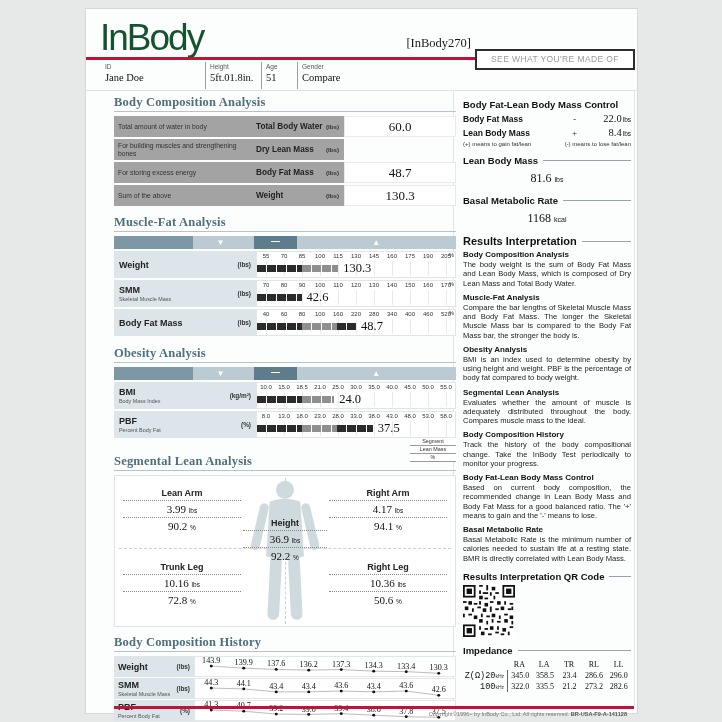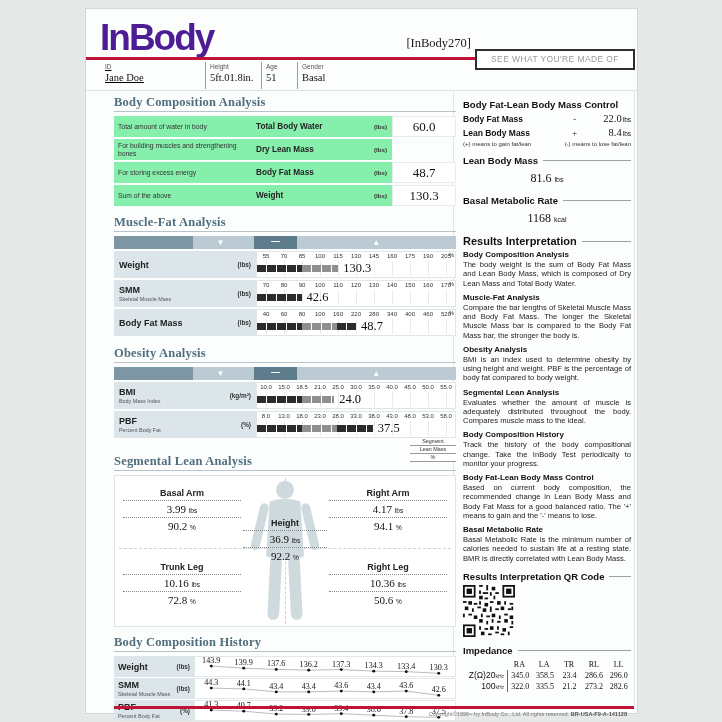--- a/index.html
+++ b/index.html
@@ -1,41 +1,41 @@
 <!DOCTYPE html>
 <html><head>
 <meta charset="utf-8">
 <style>
   html,body{margin:0;padding:0;background:#dfe1e1;}
   .canvas{position:relative;width:722px;height:722px;background:#e7e9e9;font-family:"Liberation Sans",sans-serif;overflow:hidden;}
   .page{position:absolute;left:85px;top:8px;width:553px;height:706px;background:#fcfdfd;border:1px solid #d5d8d8;box-sizing:border-box;}
   
-  .logo{position:absolute;left:14px;top:8px;font-size:37px;font-weight:bold;color:#4c1d95;letter-spacing:-2px;}
+  .logo{position:absolute;left:14px;top:8px;font-size:37px;font-weight:normal;color:#14532d;letter-spacing:-2px;}
   .model{position:absolute;top:27px;right:166px;font-family:"Liberation Serif",serif;font-size:12.5px;color:#1a1a1a;}
   .badge{position:absolute;right:2px;top:40px;width:156px;height:17px;border:2px solid #2e2e2e;color:#999;
          font-size:8.5px;letter-spacing:.4px;text-align:center;line-height:17px;background:#fff;}
   .redline{position:absolute;left:0;top:48px;width:389px;height:3px;background:#c11237;}
   .info{position:absolute;left:17px;top:53px;width:372px;height:27px;display:flex;}
   .info-cell{box-sizing:border-box;padding:1px 0 0 4px;border-left:1px solid #9aa0a2;}
-  .info-cell:first-child{border-left:none;padding-left:2px;text-decoration:underline;}
+  .info-cell:first-child{border-left:none;padding-left:2px;}
   .info-label{font-size:6.5px;color:#555;}
   .info-value{font-family:"Liberation Serif",serif;font-size:10.5px;color:#111;margin-top:2px;white-space:nowrap;}
   .w-id{width:102px}.w-h{width:56px}.w-a{width:36px}.w-g{width:34px}.w-t{width:144px}
   .hline{position:absolute;left:0;top:81px;width:553px;height:1px;background:#dde2e3;}
   .vline1{position:absolute;left:367px;top:81px;width:1px;height:616px;background:#e2e6e7;}
   .vline2{position:absolute;left:548px;top:81px;width:1px;height:616px;background:#e2e6e7;}
   
   .leftcol{position:absolute;left:28px;top:86px;width:342px;}
   .rightcol{position:absolute;left:377px;top:90px;width:168px;}
   .sec{margin-bottom:9px;position:relative;}
   .sec-title{font-family:"Liberation Serif",serif;font-weight:bold;font-size:12.5px;color:#4f6f7e;
              border-bottom:1px solid #b7c3c8;padding-bottom:1px;margin-bottom:4px;letter-spacing:.2px;}
   
   .bca-row{display:flex;height:21px;margin-bottom:2px;}
-  .bca-band{display:flex;width:278px;background:#86efac;align-items:center;}
+  .bca-band{display:flex;width:230px;background:#a3a3a3;align-items:center;}
   .bca-desc{width:138px;font-size:6.8px;color:#333;padding-left:4px;line-height:1.1;}
   .bca-label{flex:1;font-size:8.2px;font-weight:bold;color:#222;}
   .bca-unit{font-size:6.2px;font-weight:bold;color:#333;padding-right:5px;}
   .bca-value{flex:1;background:#fff;border:1px solid #e8eced;font-family:"Liberation Serif",serif;
              font-size:13px;text-align:center;line-height:20px;color:#111;}
   
   .strip{position:relative;height:13px;margin-bottom:2px;background:#bccbd3;}
   .strip-cap{position:absolute;left:0;top:0;width:23%;height:100%;background:#7d97a4;}
   .mk{position:absolute;top:2px;color:#fff;font-size:8px;line-height:9px;}
   .mk.under{left:30%;}
@@ -98,21 +98,21 @@
   .int-b{font-size:7.6px;color:#222;line-height:1.22;text-align:justify;}
   .qr-wrap{display:flex;justify-content:space-between;align-items:flex-start;}
   .qr-text{width:94px;font-size:7.6px;color:#222;line-height:1.25;}
   .imp-row{display:flex;align-items:baseline;}
   .imp-gap{width:44px;}
   .imp-label{width:44px;text-align:right;box-sizing:border-box;padding-right:3px;font-size:7.5px;color:#111;}
   .imp-vals{flex:1;display:flex;border-left:1px solid #666;}
   .imp-cols{flex:1;display:flex;}
   .imp-cell{flex:1;text-align:center;font-family:"Liberation Serif",serif;font-size:8px;color:#111;line-height:11px;}
   .imp-khz{font-size:5px;color:#333;}
-  .imp-z{font-family:Liberation Sans, sans-serif;font-size:8.5px;}
+  .imp-z{font-family:Liberation Mono, monospace;font-size:8.5px;}
   
   .foot-line{position:absolute;left:28px;top:697px;width:520px;height:3px;background:#c11237;}
   .copyright{position:absolute;right:10px;top:702px;font-size:5.6px;color:#777;}
   .copyright b{color:#555;}
 </style>
 </head>
 <body>
 
 <div class="canvas">
   <div class="page">
@@ -130,21 +130,21 @@
       <div class="info-cell w-h">
         <div class="info-label">Height</div>
         <div class="info-value">5ft.01.8in.</div>
       </div>
       <div class="info-cell w-a">
         <div class="info-label">Age</div>
         <div class="info-value">51</div>
       </div>
       <div class="info-cell w-g">
         <div class="info-label">Gender</div>
-        <div class="info-value">Basal</div>
+        <div class="info-value">Compare</div>
       </div>
     </div>
 
     <div class="hline"></div>
     <div class="vline1"></div>
     <div class="vline2"></div>
 
     <div class="leftcol">
 
       <div class="sec">
@@ -420,21 +420,21 @@
           <div class="cross-h"></div>
           <svg class="figure" viewBox="0 0 100 160">
             <circle cx="50" cy="12" r="10" fill="#cfdade"></circle>
             <path d="M33,25 Q50,19 67,25 L71,86 Q50,93 29,86 Z" fill="#cfdade"></path>
             <line x1="27" y1="32" x2="17" y2="74" stroke="#cfdade" stroke-width="10" stroke-linecap="round"></line>
             <line x1="73" y1="32" x2="83" y2="74" stroke="#cfdade" stroke-width="10" stroke-linecap="round"></line>
             <line x1="40" y1="92" x2="37" y2="150" stroke="#cfdade" stroke-width="13" stroke-linecap="round"></line>
             <line x1="60" y1="92" x2="63" y2="150" stroke="#cfdade" stroke-width="13" stroke-linecap="round"></line>
           </svg>
           <div class="seg-group tl">
-            <div class="seg-name">Basal Arm</div>
+            <div class="seg-name">Lean Arm</div>
             <div class="seg-val"><span>3.99</span> <span class="u">lbs</span></div>
             <div class="seg-val last"><span>90.2</span> <span class="u">%</span></div>
           </div>
           <div class="seg-group tr">
             <div class="seg-name">Right Arm</div>
             <div class="seg-val"><span>4.17</span> <span class="u">lbs</span></div>
             <div class="seg-val last"><span>94.1</span> <span class="u">%</span></div>
           </div>
           <div class="seg-group trunk">
             <div class="seg-name">Height</div>

